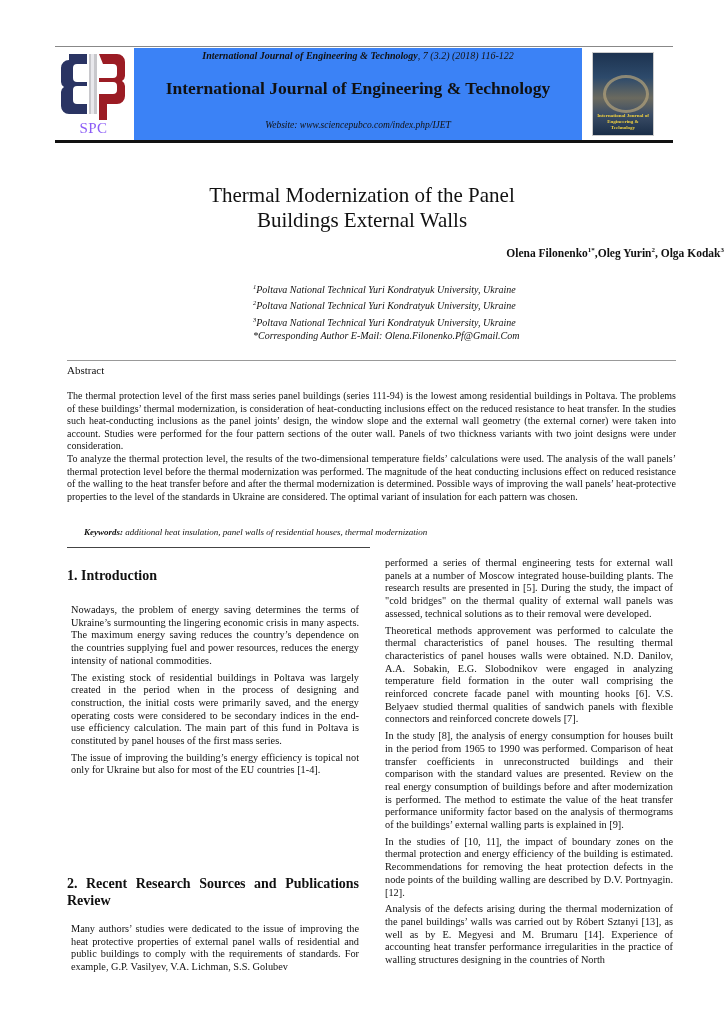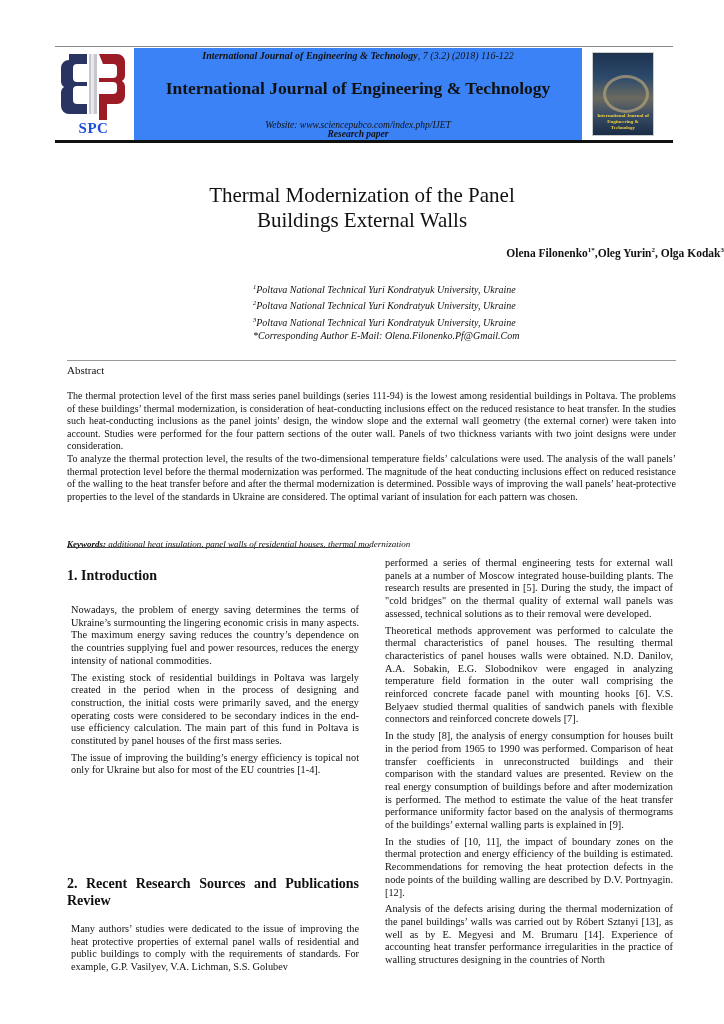--- a/index.html
+++ b/index.html
@@ -6,21 +6,21 @@
   body { width: 724px; height: 1024px; position: relative; overflow: hidden;
          font-family: "Liberation Serif", "DejaVu Serif", serif; color: #111; }
 
   
   .hdr { position: absolute; left: 55px; top: 46px; width: 618px; height: 96px; }
   .hdr-topline { position: absolute; left: 0; top: 0; width: 618px; height: 1px; background: #888; }
   .hdr-botline { position: absolute; left: 0; top: 94px; width: 618px; height: 3px; background: #111; }
   .logo { position: absolute; left: 0; top: 2px; width: 77px; height: 92px; background: #fff; }
   .logo svg { display:block; }
   .logo-text { position: absolute; left: 0; width: 77px; top: 72px; text-align: center;
-               font-weight: bold; font-size: 15px; color: #1d4ed8; letter-spacing: 0.5px; }
+               font-weight: normal; font-size: 15px; color: #8b5cf6; letter-spacing: 0.5px; }
   .hdr-mid { position: absolute; left: 79px; top: 2px; width: 448px; height: 92px; background: #3b82f6; }
   .hdr-citation { position: absolute; top: 2px; left: 0; width: 100%; text-align: center;
                   font-size: 10px; font-style: italic; font-weight: bold; }
   .hdr-citation .norm { font-weight: normal; }
   .hdr-journal { position: absolute; top: 30px; left: 0; width: 100%; text-align: center;
                  font-size: 17.5px; font-weight: bold; }
   .hdr-website { position: absolute; top: 72px; left: 0; width: 100%; text-align: center;
                  font-size: 9.5px; font-style: italic; }
   .hdr-type { position: absolute; top: 81px; left: 0; width: 100%; text-align: center;
               font-size: 9.5px; font-style: italic; font-weight: bold; }
@@ -40,21 +40,21 @@
   .authors sup { font-size: 7px; }
   .affils { position: absolute; left: 253px; top: 280px; width: 400px; font-size: 10px; font-style: italic; line-height: 13px; }
   .affils sup { font-size: 6.5px; }
 
   
   .abs-line { position: absolute; left: 67px; top: 360px; width: 609px; height: 1px; background: #999; }
   .abs-head { position: absolute; left: 67px; top: 364px; font-size: 11px; font-weight: normal; }
   .abs-body { position: absolute; left: 67px; top: 390px; width: 609px; font-size: 10px;
               line-height: 12.6px; text-align: justify; }
   .abs-body p { margin: 0; }
-  .keywords { position: absolute; left: 67px; top: 527px; font-size: 9px; font-style: italic; margin-top: 12px; }
+  .keywords { position: absolute; left: 84px; top: 527px; font-size: 9px; font-style: italic; }
   .keywords b { font-weight: bold; }
   .kw-line { position: absolute; left: 67px; top: 547px; width: 303px; height: 1px; background: #444; }
 
   
   .col { position: absolute; font-size: 10.3px; line-height: 12.7px; text-align: justify; }
   .col p { margin: 4px; }
   .col-left { left: 67px; top: 600px; width: 296px; }
   .col-right { left: 381px; top: 553px; width: 296px; }
   .sec-head { position: absolute; left: 67px; font-size: 14px; font-weight: bold; line-height: 17px; width: 296px; }
   .sec1 { top: 567px; }
@@ -77,21 +77,20 @@
       <rect x="34" y="6" width="8" height="60" fill="#c8c8cc"></rect>
       <rect x="36" y="6" width="3" height="60" fill="#e8e8ec"></rect>
     </svg>
     <div class="logo-text">SPC</div>
   </div>
 
   <div class="hdr-mid">
     <div class="hdr-citation"><span>International Journal of Engineering &amp; Technology</span><span class="norm">, 7 (3.2) (2018) 116-122</span></div>
     <div class="hdr-journal">International Journal of Engineering &amp; Technology</div>
     <div class="hdr-website">Website: www.sciencepubco.com/index.php/IJET</div>
-    <div class="hdr-type">Research paper</div>
   </div>
 
   <div class="cover">
     <div class="cover-ring"></div>
     <div class="cover-label">International Journal of Engineering &amp; Technology</div>
   </div>
 
   <div class="hdr-botline"></div>
 </div>
 

